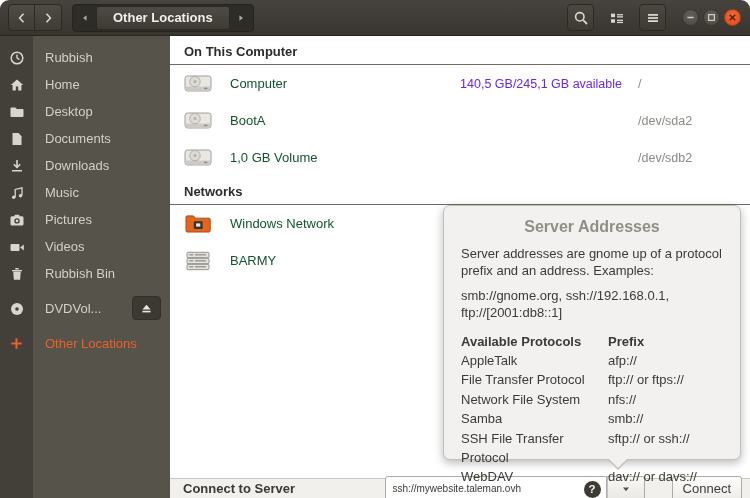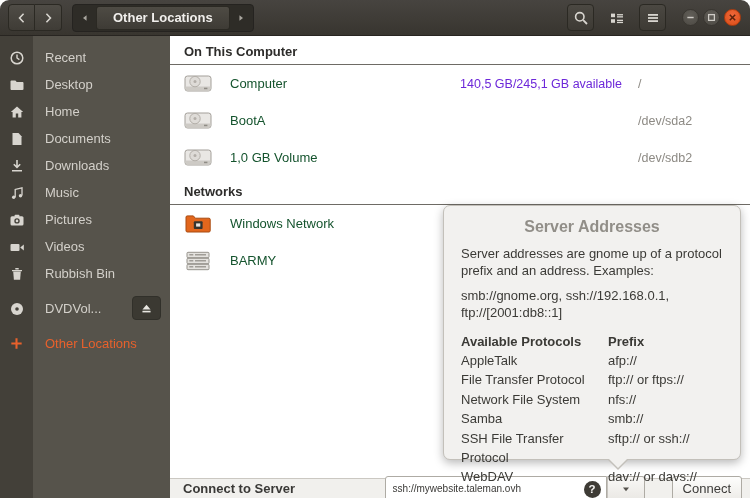--- a/index.html
+++ b/index.html
@@ -172,39 +172,39 @@
     <div class="iconstrip"></div>
     <div class="side-list">
 
       <div class="side-row">
         <span class="side-ic">
             <svg width="16" height="16" viewBox="0 0 16 16">
               <circle cx="8" cy="8" r="5.8" fill="none" stroke="currentColor" stroke-width="1.5"></circle>
               <path d="M8 4.6V8l2.4 1.6" fill="none" stroke="currentColor" stroke-width="1.4"></path>
             </svg>
           </span>
-        <span class="side-label">Recent</span>
+        <span class="side-label">Rubbish</span>
+      </div>
+
+      <div class="side-row">
+        <span class="side-ic">
+            <svg width="16" height="16" viewBox="0 0 16 16">
+              <path d="M8 2.6 1.8 8h1.8v5.4h3.2V9.6h2.4v3.8h3.2V8h1.8z" fill="currentColor"></path>
+            </svg>
+          </span>
+        <span class="side-label">Home</span>
       </div>
 
       <div class="side-row">
         <span class="side-ic">
             <svg width="16" height="16" viewBox="0 0 16 16">
               <path d="M1.5 4.3c0-.5.4-.9.9-.9h4l1.3 1.7h5.9c.5 0 .9.4.9.9v6.1c0 .5-.4.9-.9.9H2.4c-.5 0-.9-.4-.9-.9z" fill="currentColor"></path>
             </svg>
           </span>
         <span class="side-label">Desktop</span>
-      </div>
-
-      <div class="side-row">
-        <span class="side-ic">
-            <svg width="16" height="16" viewBox="0 0 16 16">
-              <path d="M8 2.6 1.8 8h1.8v5.4h3.2V9.6h2.4v3.8h3.2V8h1.8z" fill="currentColor"></path>
-            </svg>
-          </span>
-        <span class="side-label">Home</span>
       </div>
 
       <div class="side-row">
         <span class="side-ic">
             <svg width="16" height="16" viewBox="0 0 16 16">
               <path d="M3.5 2h6l3 3.2V14h-9z" fill="currentColor"></path>
             </svg>
           </span>
         <span class="side-label">Documents</span>
       </div>

